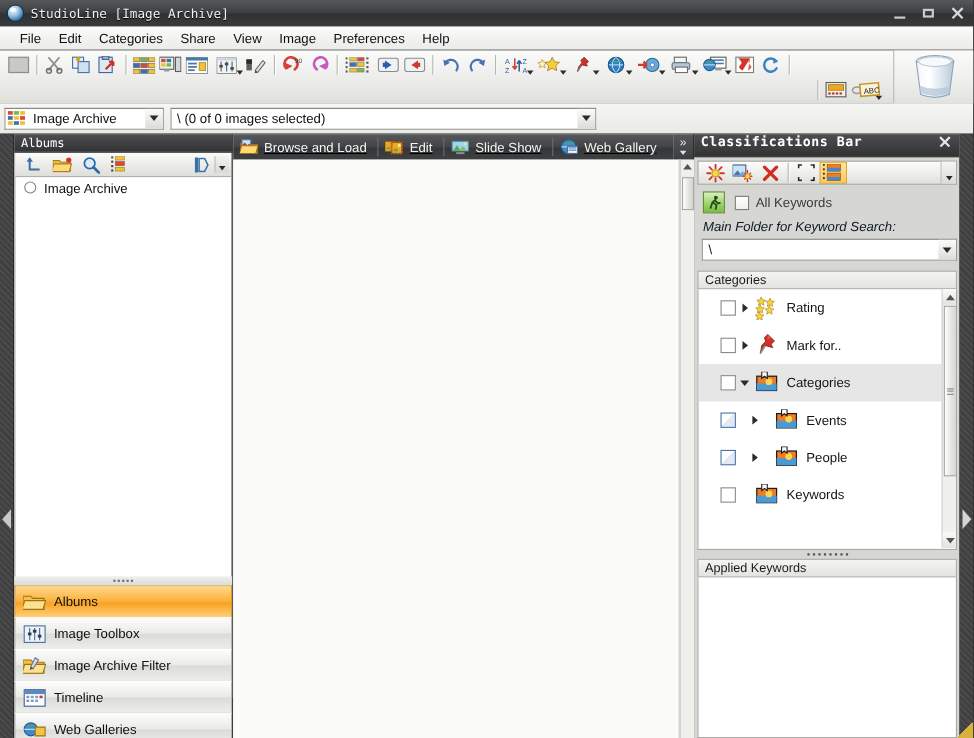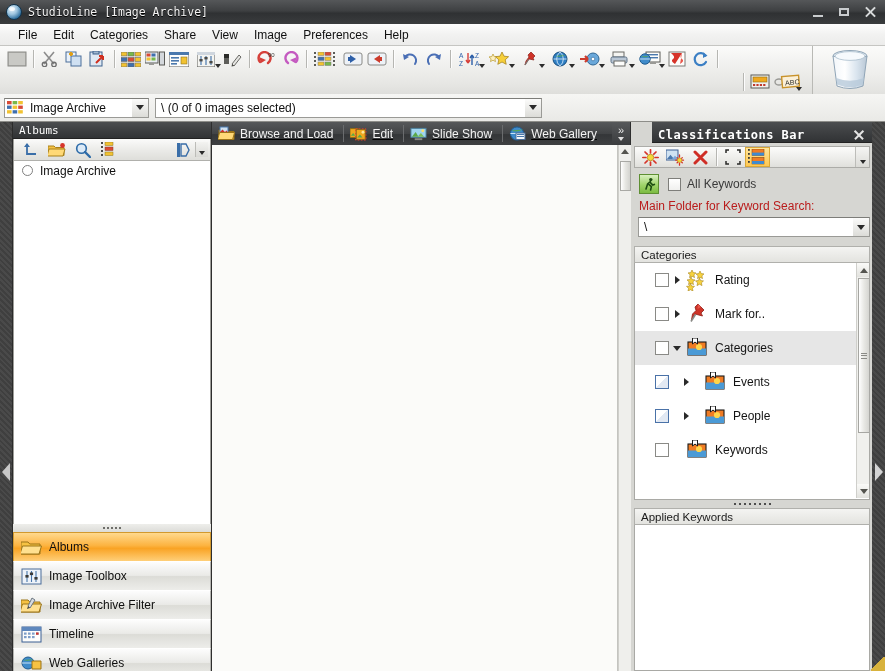--- a/index.html
+++ b/index.html
@@ -183,21 +183,21 @@
     position:absolute;left:1px;top:16px;width:11px;height:30px;
     background:linear-gradient(to right,#ffffff,#e6e6e2,#d3d3cf);border:1px solid #a9a9a5;box-sizing:border-box;
   }
   .cursor-arrow{position:absolute;left:426px;top:170px;width:12px;height:18px;}
 
   
   .rightpanel{position:absolute;left:631px;top:122px;width:241px;height:549px;background:#d6d6d2;}
   .rp-header{
     height:21px;background:linear-gradient(to bottom,#4c4e50 0%,#3b3d3f 60%,#313335 100%);
     color:#ffffff;font-family:"DejaVu Sans Mono", monospace;font-size:12px;font-weight:bold;
-    display:flex;align-items:flex-end;padding:0 6px;box-sizing:border-box;border-bottom:1px solid #222;margin-left:21px;
+    display:flex;align-items:flex-start;padding:0 6px;box-sizing:border-box;border-bottom:1px solid #222;
   }
   .rp-header .t{flex:1;letter-spacing:.5px;}
   .rp-close{width:14px;height:14px;position:relative;cursor:default;}
   .rp-close .a,.rp-close .b{position:absolute;left:1px;top:6px;width:12px;height:1.5px;background:#e4e4e4;}
   .rp-close .a{transform:rotate(45deg);} .rp-close .b{transform:rotate(-45deg);}
 
   .rp-toolbar{
     position:absolute;left:3px;top:24px;width:236px;height:22px;
     background:linear-gradient(to bottom,#fcfcfb 0%,#ededea 55%,#e0e0dc 100%);
     border:1px solid #acaca8;box-sizing:border-box;display:flex;align-items:center;padding-left:3px;
@@ -207,21 +207,21 @@
   .rp-toolbar .ovf{position:absolute;right:0;top:0;width:13px;height:20px;display:flex;align-items:flex-end;justify-content:center;background:linear-gradient(to bottom,#f5f5f3,#dbdbd7);border-left:1px solid #bdbdb9;}
 
   .kwrow{position:absolute;left:8px;top:52px;width:230px;height:20px;display:flex;align-items:center;}
   .runner{
     width:20px;height:20px;flex:none;margin-right:9px;
     background:linear-gradient(to bottom,#d9f0c0,#9fd46a 55%,#7cbb42);
     border:1px solid #5e8f33;box-sizing:border-box;display:flex;align-items:center;justify-content:center;
   }
   .cb{width:13px;height:13px;border:1px solid #7e7e7a;background:linear-gradient(to bottom,#fff,#f0f0ee);box-sizing:border-box;flex:none;margin-right:6px;}
   .lbl-dim{color:#3a3a3a;font-size:12px;}
-  .mainfolder-lbl{position:absolute;left:8px;top:77px;font-size:12px;color:#b91c1c;}
+  .mainfolder-lbl{position:absolute;left:8px;top:77px;font-size:12px;color:#0f172a;font-style:italic;}
   .folder-combo{position:absolute;left:7px;top:95px;width:232px;height:20px;}
 
   .cat-header{
     position:absolute;left:3px;top:124px;width:236px;height:17px;
     background:linear-gradient(to bottom,#f4f4f2 0%,#e3e3df 100%);
     border:1px solid #b0b0ac;box-sizing:border-box;
     display:flex;align-items:center;padding-left:6px;font-size:11.5px;color:#1a1a1a;
   }
   .cat-body{
     position:absolute;left:3px;top:141px;width:236px;height:237px;

